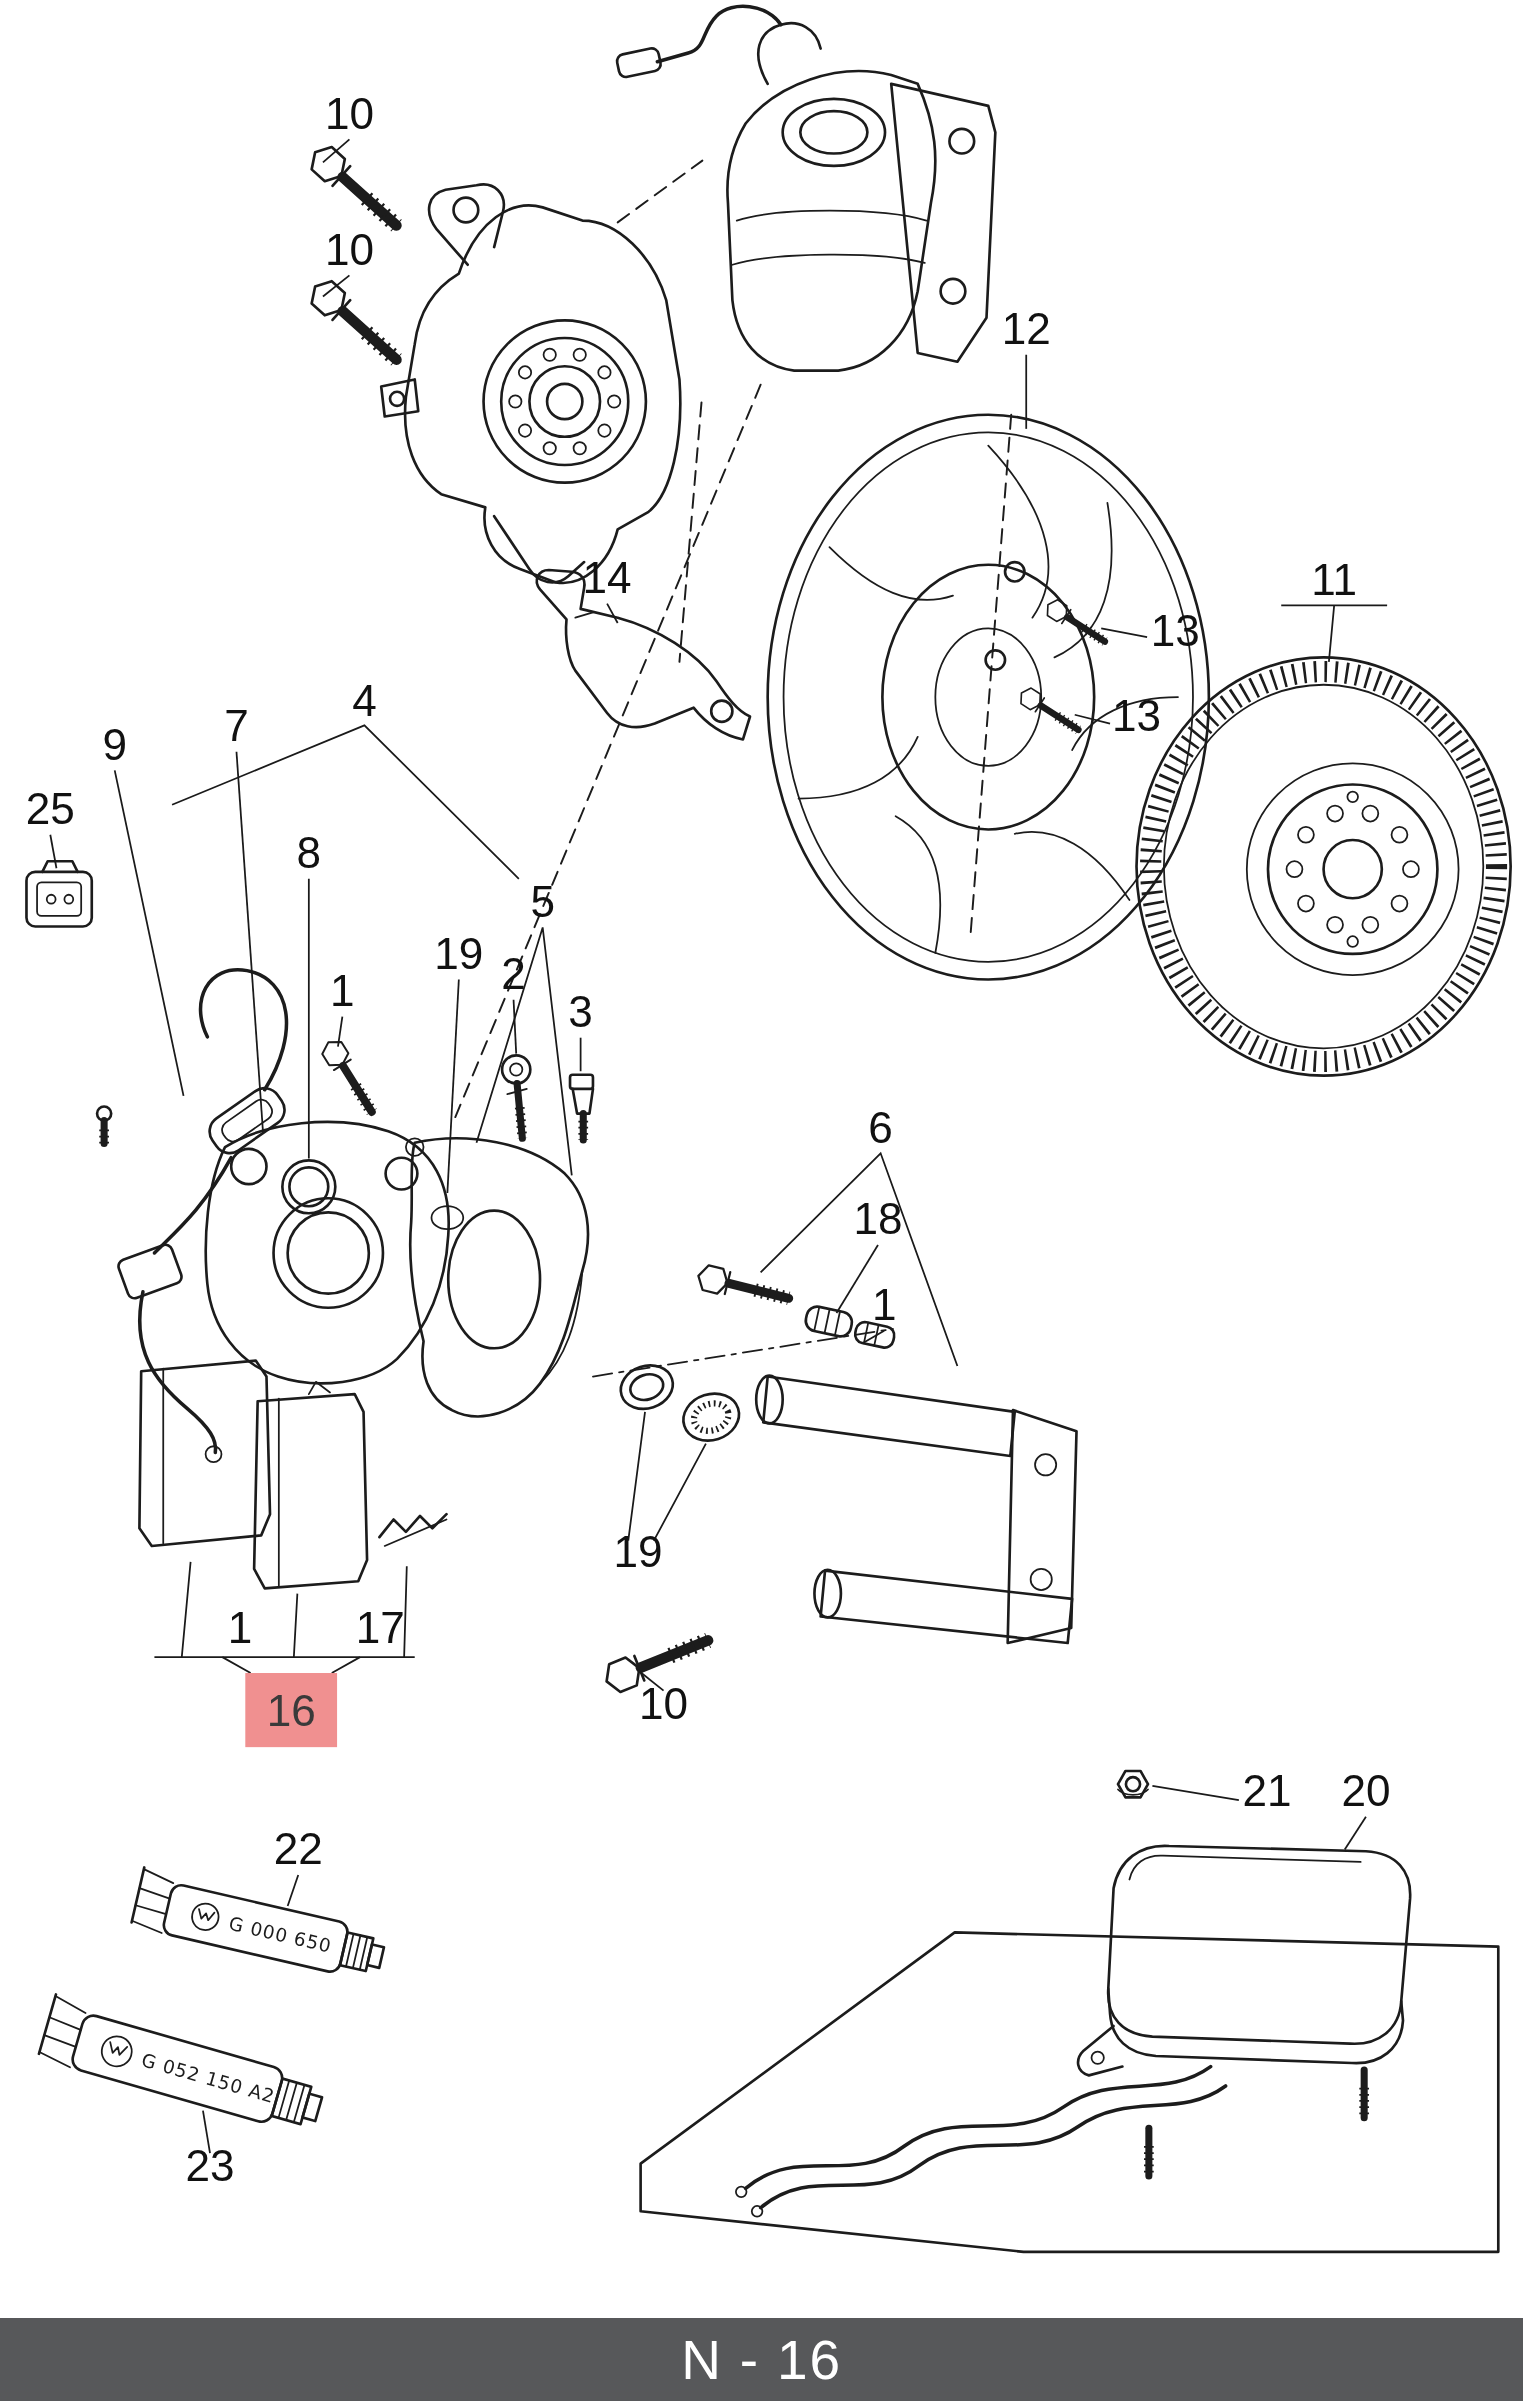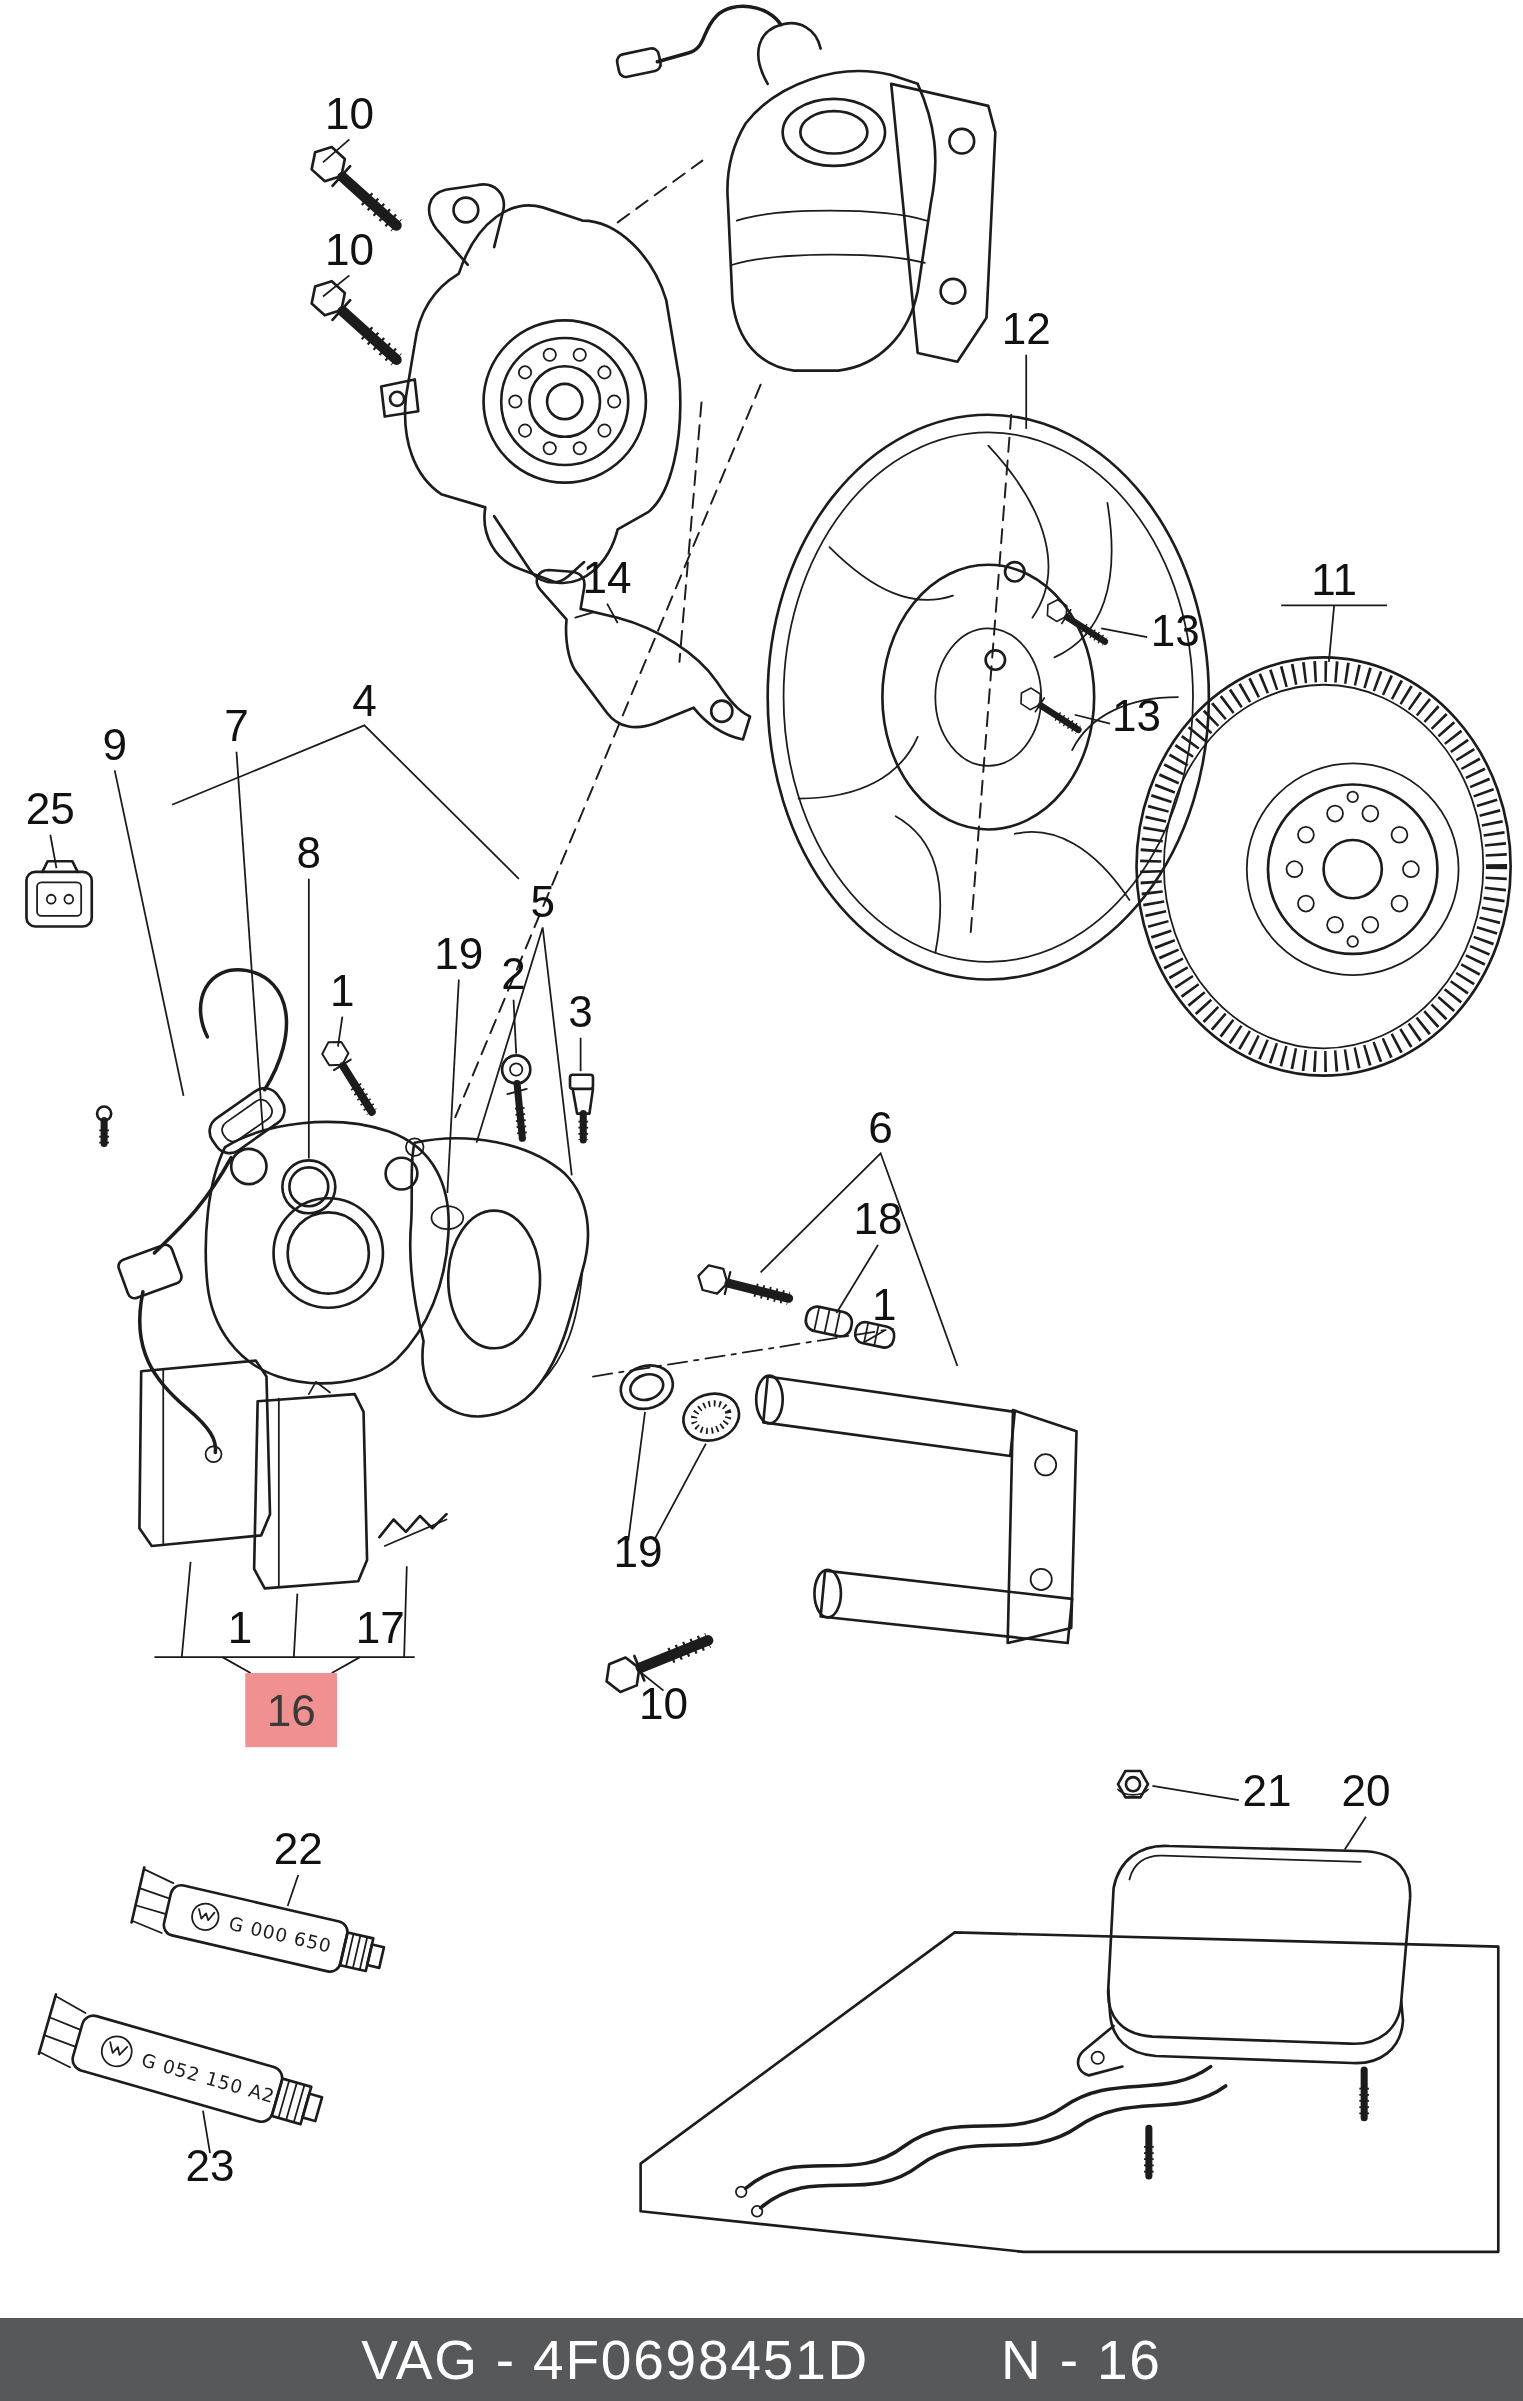--- a/index.html
+++ b/index.html
@@ -446,18 +446,17 @@
       <text x="1436" y="2047">21</text>
     </g>
     <g>
       <line x1="1548" y1="2059" x2="1524" y2="2096"></line>
       <text x="1548" y="2047">20</text>
     </g>
   </g>
 </svg>
 
 <div class="footer">
-  <span>VAG - 4F0698451D</span>
   <span>N - 16</span>
 </div>
 
 </div>
 
 
 </body></html>

